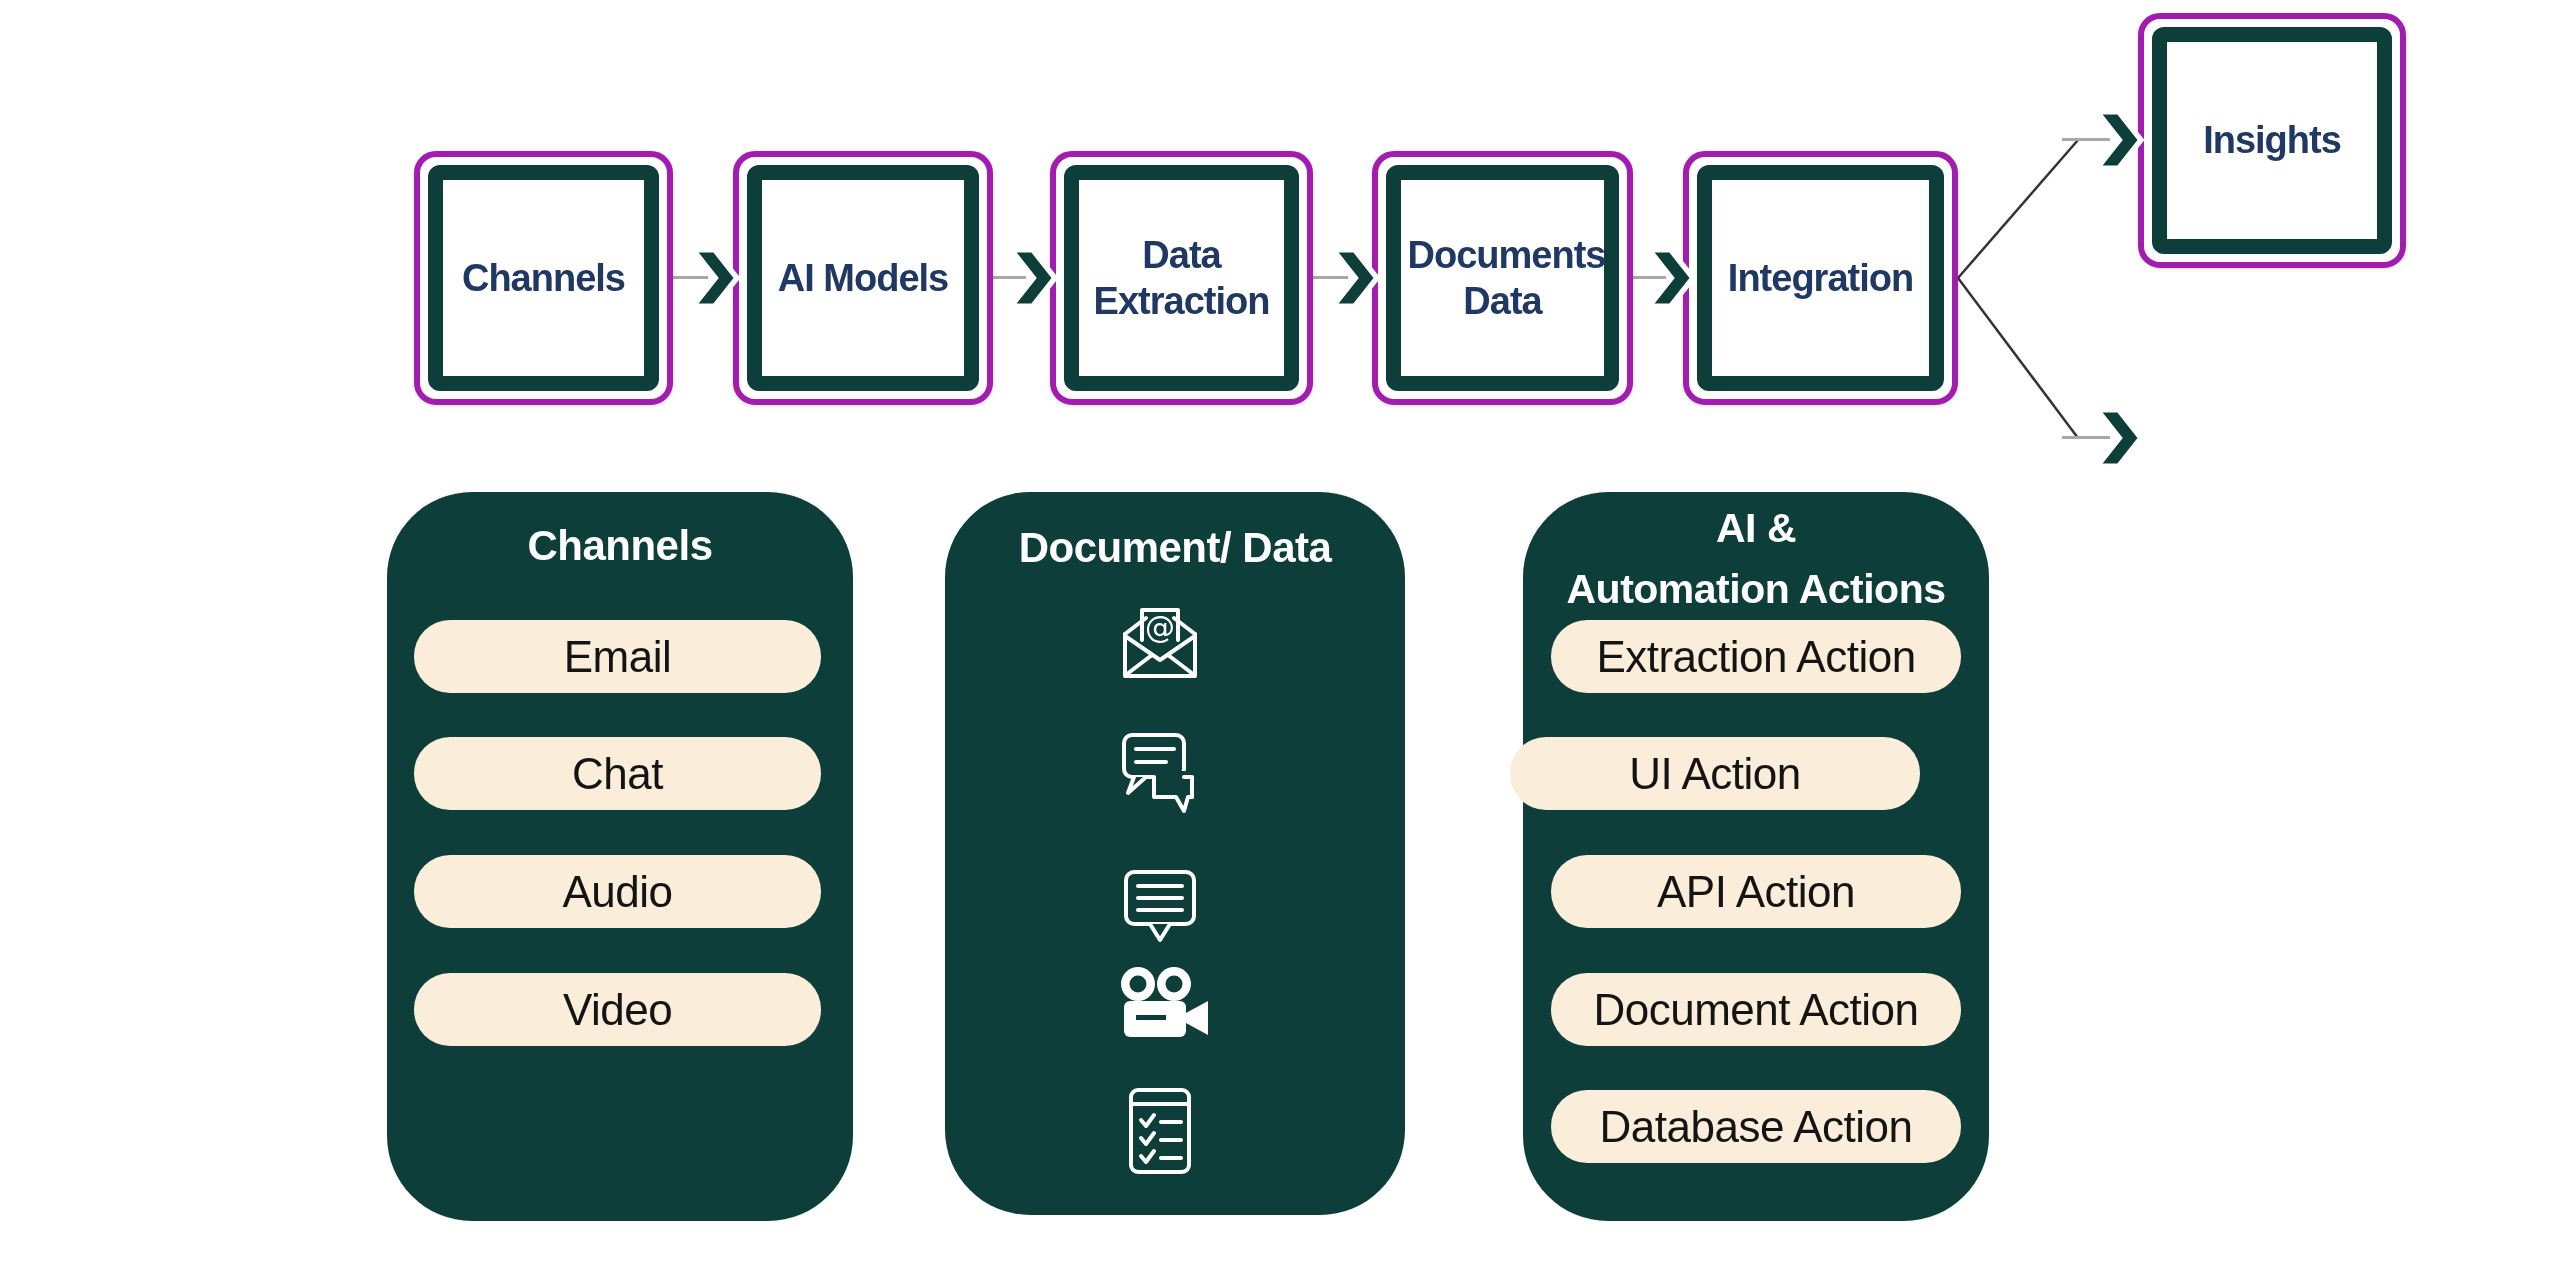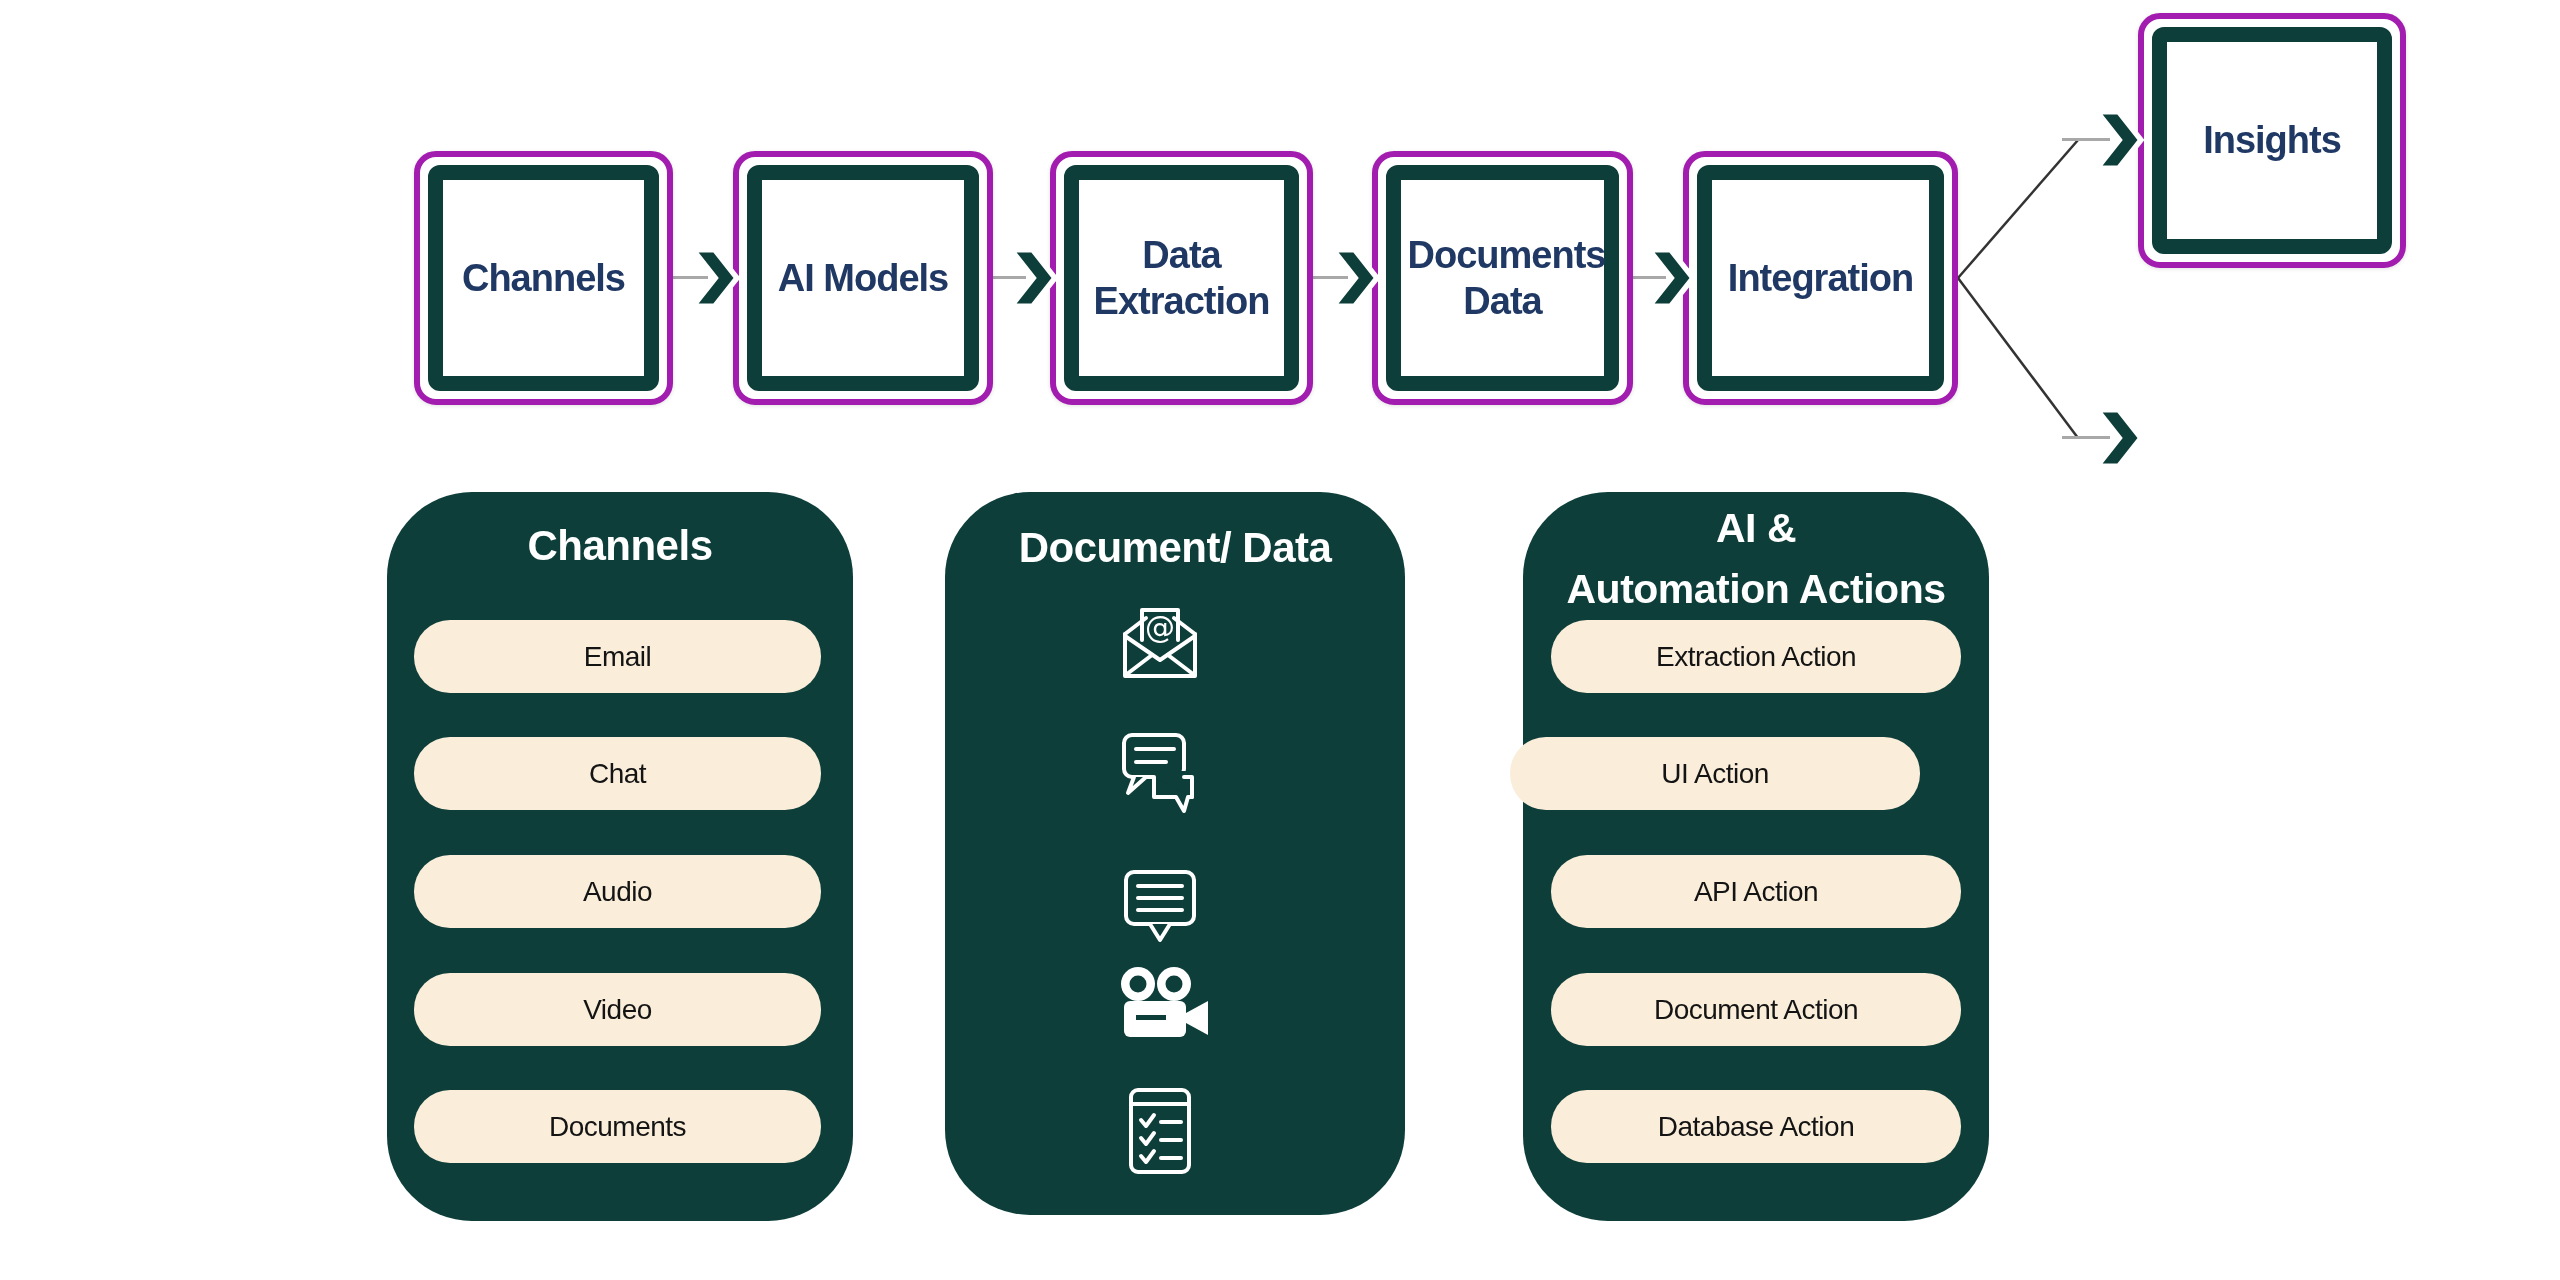--- a/index.html
+++ b/index.html
@@ -30,21 +30,21 @@
   .panel {
     position:absolute; background:#0d3e39; border-radius:85px;
   }
   .panel-title {
     position:absolute; color:#ffffff; font-weight:bold; font-size:42px;
     text-align:center; letter-spacing:-0.5px;
   }
   .pill {
     position:absolute; height:73px; background:#faeeda; border-radius:36px;
     display:flex; align-items:center; justify-content:center;
-    color:#141414; font-size:28px; font-weight:500; letter-spacing:-0.5px;
+    color:#141414; font-size:44px; font-weight:500; letter-spacing:-0.5px;
   }
   .icon-slot { position:absolute; }
   .icon-slot svg { display:block; }
 </style>
 </head>
 <body>
 
 <div class="stage">
 
   <svg class="connector-layer" width="2560" height="1280" viewBox="0 0 2560 1280">
@@ -114,21 +114,20 @@
     <polygon points="0,2 26,2 60,45 26,88 0,88 30,45" fill="#ffffff"></polygon>
     <polygon points="6,12 25,12 51,45 25,78 6,78 32,45" fill="#0d3e39"></polygon>
   </svg>
 
   <div class="panel" style="left:387px; top:492px; width:466px; height:729px;"></div>
   <div class="panel-title" style="left:387px; top:522px; width:466px;">Channels</div>
   <div class="pill" style="left:414px; top:620px;  width:407px;">Email</div>
   <div class="pill" style="left:414px; top:737px;  width:407px;">Chat</div>
   <div class="pill" style="left:414px; top:855px;  width:407px;">Audio</div>
   <div class="pill" style="left:414px; top:973px;  width:407px;">Video</div>
-  <div class="pill" style="left:414px; top:1090px; width:407px;">Documents</div>
 
   <div class="panel" style="left:945px; top:492px; width:460px; height:723px;"></div>
   <div class="panel-title" style="left:945px; top:524px; width:460px;">Document/ Data</div>
 
   <div class="icon-slot" style="left:1110px; top:598px;">
     <svg width="100" height="84" viewBox="0 0 100 84" fill="none" stroke="#ffffff" stroke-width="4" stroke-linejoin="round" stroke-linecap="round">
       <path d="M15 36 L36 20"></path>
       <path d="M64 20 L85 36"></path>
       <path d="M32 42 L32 12 L68 12 L68 42"></path>
       <text x="50" y="40" font-size="30" text-anchor="middle" fill="#ffffff" stroke="none" font-family="DejaVu Sans, sans-serif">@</text>

